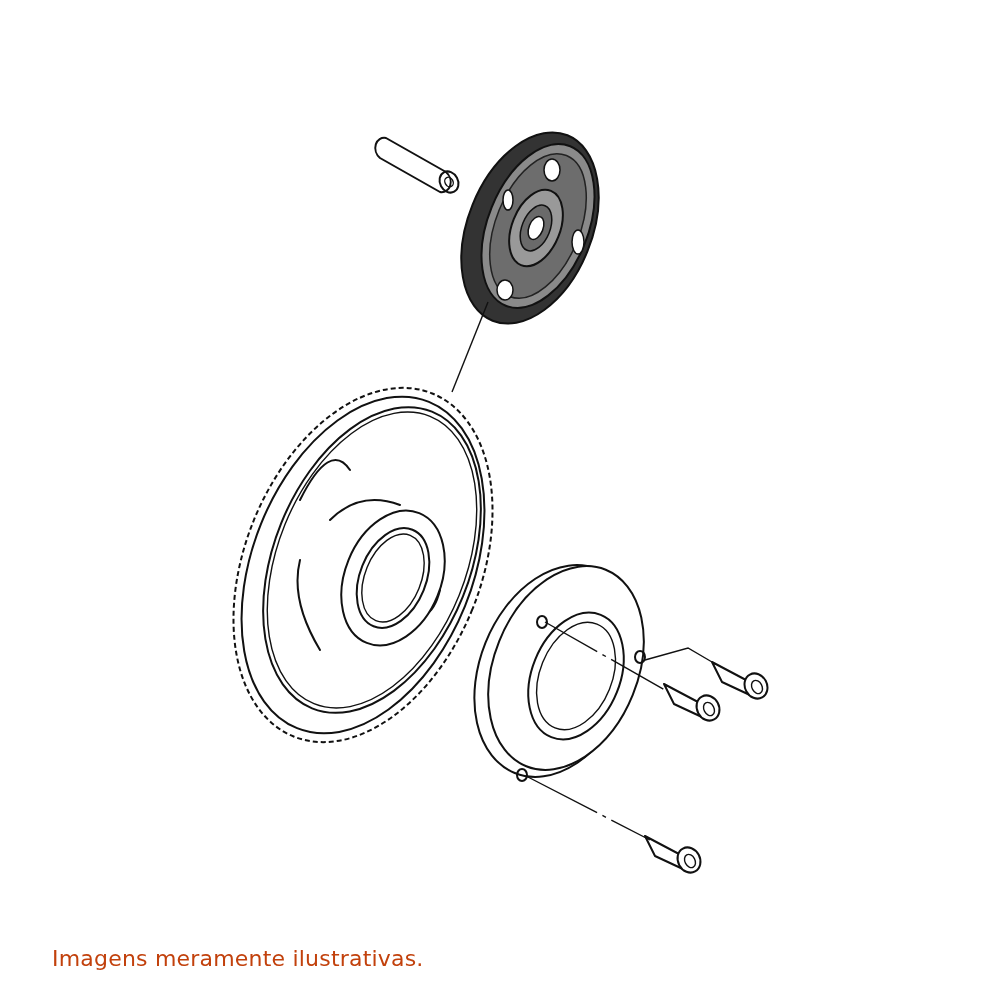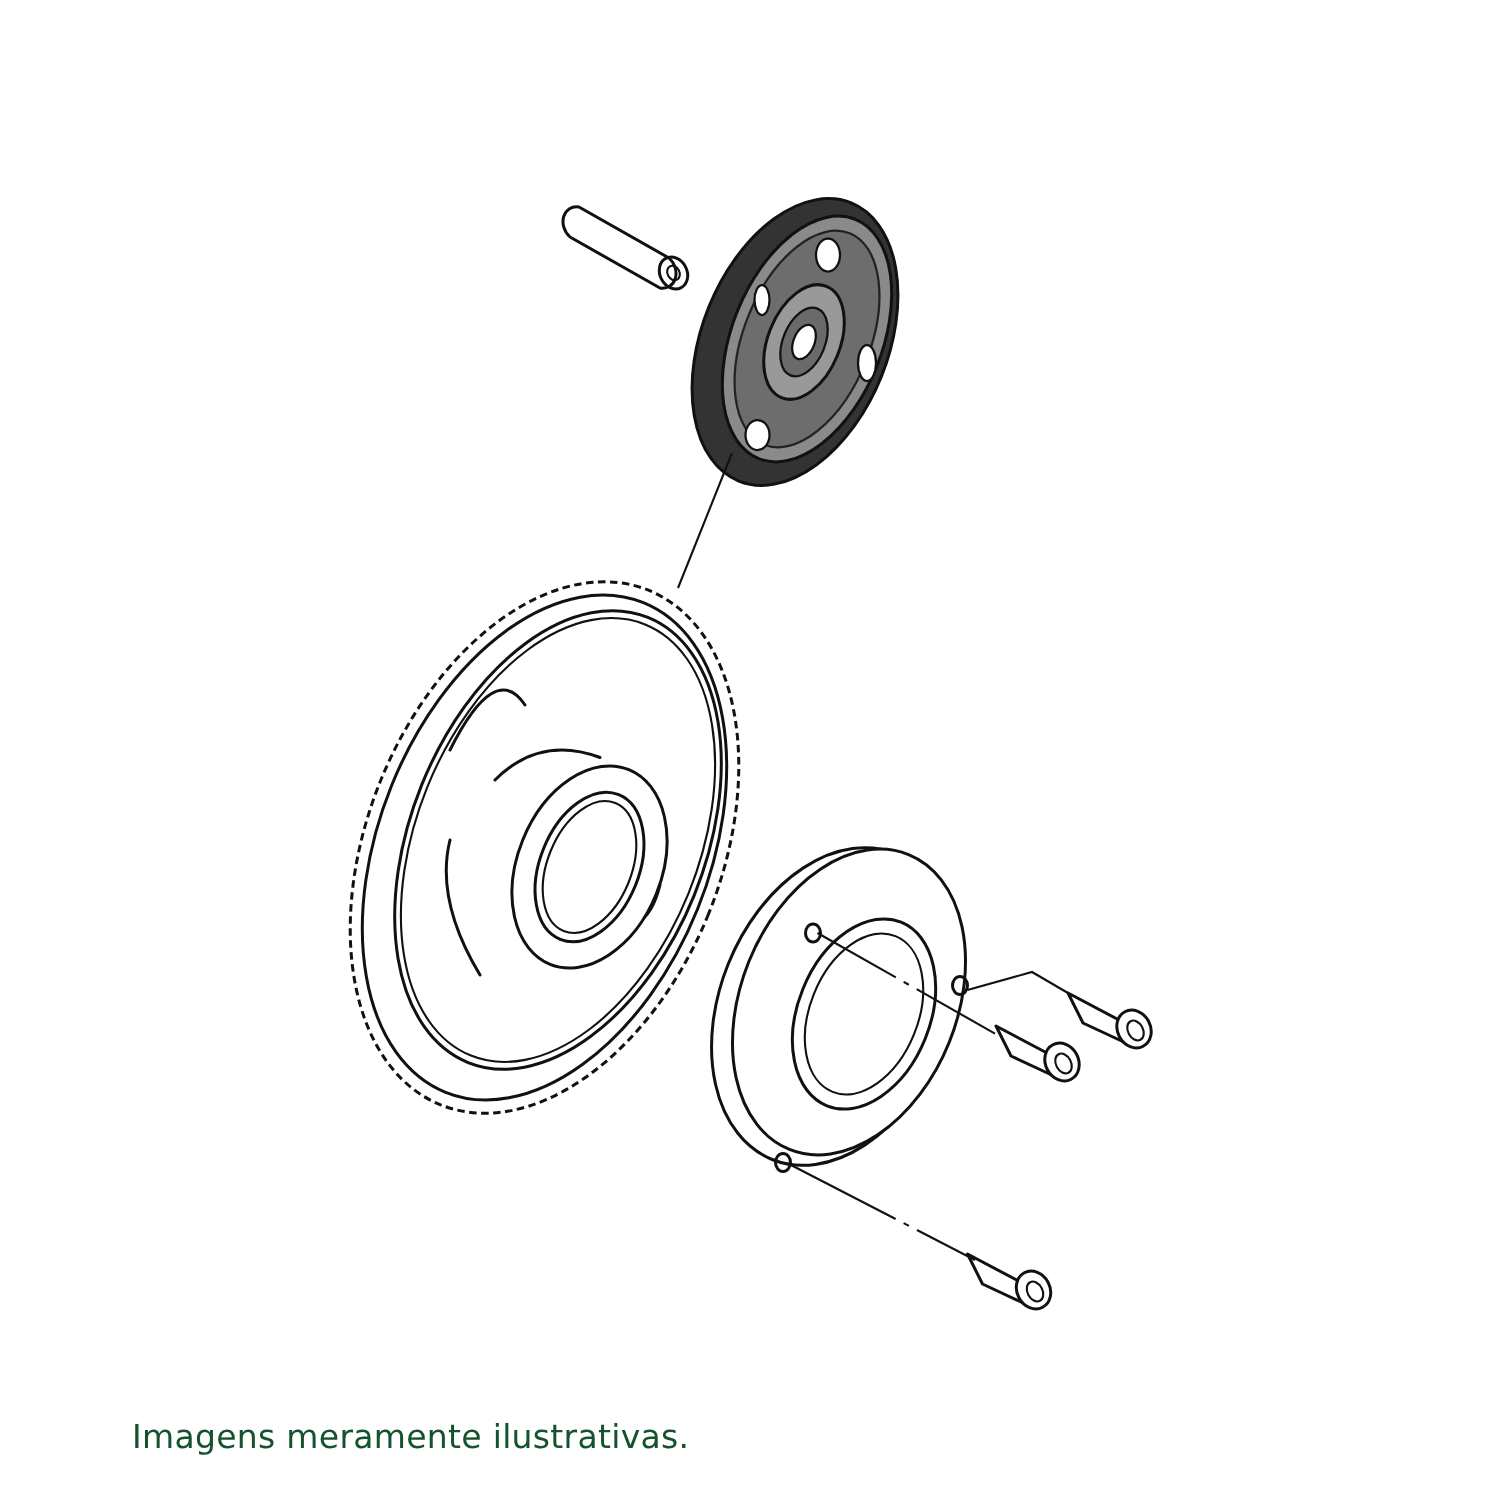--- a/index.html
+++ b/index.html
@@ -1,23 +1,22 @@
 <!DOCTYPE html>
 <html><head>
 <meta charset="utf-8">
 <style>
   html, body { margin: 0; padding: 0; background: #ffffff; }
   body { width: 1000px; height: 1000px; position: relative; overflow: hidden; font-family: "DejaVu Sans", sans-serif; }
   #stage { position: absolute; left: 0; top: 0; width: 1000px; height: 1000px; }
   #caption {
     position: absolute; left: 52px; top: 946px;
     font-family: "DejaVu Sans", sans-serif;
-    font-size: 22px; color: #14532d; letter-spacing: 0.2px;
+    font-size: 22px; color: #c2410c; letter-spacing: 0.2px;
     white-space: nowrap;
-    margin-left: 36px;
   }
   svg .ln { fill: none; stroke: #111; stroke-width: 2; stroke-linejoin: round; stroke-linecap: round; }
   svg .thin { fill: none; stroke: #111; stroke-width: 1.4; }
 </style>
 </head>
 <body>
 
 <div id="stage">
 <svg width="1000" height="1000" viewBox="0 0 1000 1000" xmlns="http://www.w3.org/2000/svg">
 

